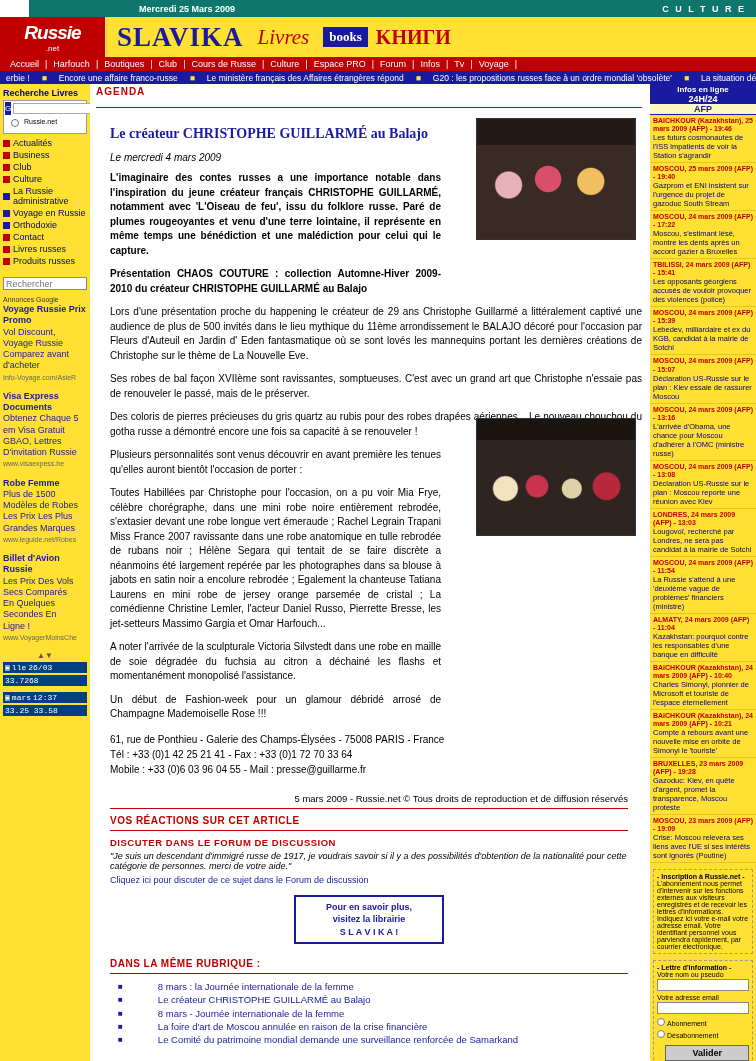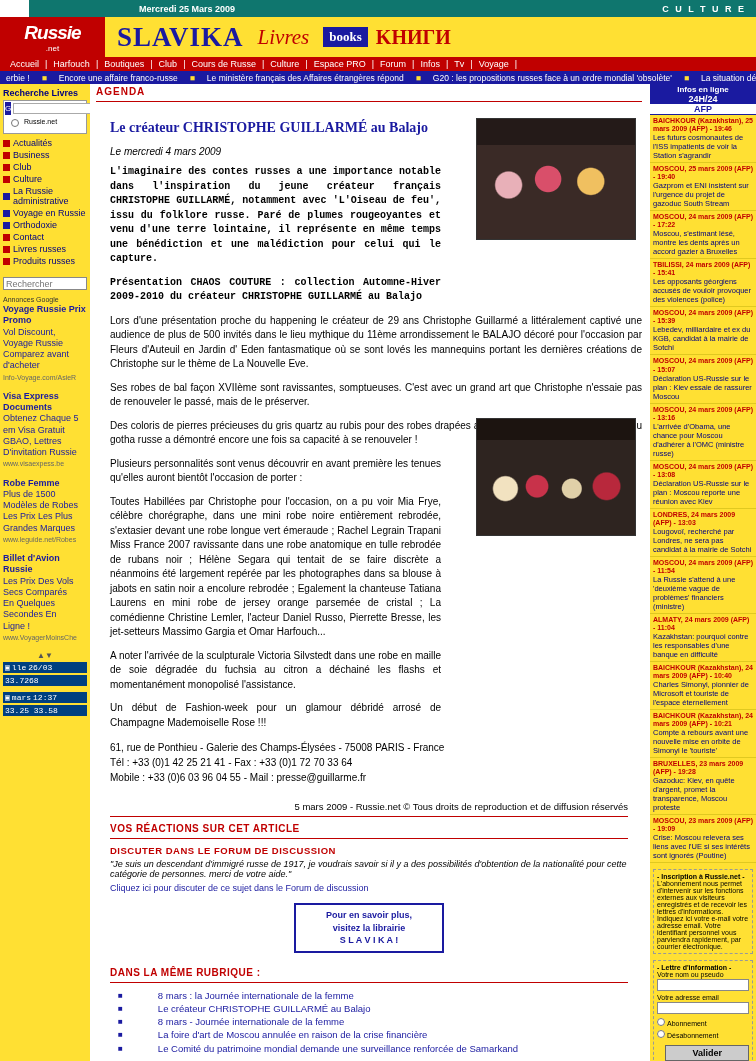--- a/index.html
+++ b/index.html
@@ -61,25 +61,25 @@
   .lc-input { width:100%; height:13px; font-size:9px; border:1px solid #888; margin:4px 0 2px; }
   .adlabel { font-size:7px; color:#333; margin:4px 0 1px; }
   .adbox { margin-bottom:8px; line-height:1.25; }
   .adbox .t { color:#1a1aa0; font-weight:bold; font-size:9px; }
   .adbox .l { color:#1a1aa0; font-size:9px; display:block; }
   .adbox .u { color:#666; font-size:7px; }
   .counter { background:#004080; color:#fff; font-size:8px; font-family:"Liberation Mono", monospace; padding:1px 2px; margin-top:2px; display:flex; align-items:center; gap:2px; }
 
   
   .center { width:560px; background:#ffffff; padding:2px 8px 0 6px; position:relative; }
-  .agenda { color:#c00000; font-weight:bold; font-size:10px; letter-spacing:1px; border-bottom:1px solid #c00000; padding-bottom:4px; margin-bottom:18px; }
+  .agenda { color:#c00000; font-weight:bold; font-size:10px; letter-spacing:1px; border-bottom:1px solid #c00000; padding-bottom:10px; margin-bottom:18px; }
   h1.title { color:#1a1aa0; font-size:14px; margin:4px 0 10px 14px; font-family:"Liberation Serif", serif; }
   .art-date { font-style:italic; font-size:10px; margin:0 0 8px 14px; }
   .art-body { font-size:10px; line-height:1.45; text-align:justify; margin:0 0 9px 14px; }
-  .art-body.b { font-weight:bold;font-family:Liberation Mono, monospace; }
+  .art-body.b { font-weight:bold; }
   .photo1 { position:absolute; right:14px; top:34px; width:160px; height:122px; border:1px solid #333; overflow:hidden; }
   .photo2 { position:absolute; right:14px; top:334px; width:160px; height:118px; border:1px solid #333; overflow:hidden; }
   .wrapcol { width:345px; }
   .contact { font-size:10px; line-height:1.5; margin:10px 0 14px 14px; }
   .copyline { font-size:9.5px; text-align:right; margin:16px 14px 2px 0; }
   .printer { text-align:right; margin:6px 14px 8px 0; font-size:9px; }
   .printer .ic { display:block; margin-left:auto; width:16px; height:13px; background:#bbb; border:1px solid #555; margin-bottom:2px; }
   .hr-red { border:0; border-top:1px solid #c00000; margin:4px 14px 6px 14px; }
   .sect-h { color:#c00000; font-weight:bold; font-size:10px; letter-spacing:.5px; margin:6px 0 4px 14px; }
   .sect-h2 { color:#c00000; font-weight:bold; font-size:9.5px; letter-spacing:.5px; margin:6px 0 3px 14px; }
@@ -382,21 +382,21 @@
         </li>
       <li></li>
     </ul>
 
   </div>
 
   <div class="rightcol">
     <div class="afp-head">
       <div class="t1">Infos en ligne</div>
       <div class="t2">24H/24</div>
-      <div style="background:#ffffff;color:#1a1aa0;font-weight:bold;font-size:9px;">AFP</div>
+      <div style="background:#fef9c3;color:#1a1aa0;font-weight:bold;font-size:9px;">AFP</div>
     </div>
     <div class="news">
       <div class="item">
           <div class="src">BAICHKOUR (Kazakhstan), 25 mars 2009 (AFP) - 19:46</div>
           <div class="hd">Les futurs cosmonautes de l'ISS impatients de voir la Station s'agrandir</div>
         </div>
       <div class="item">
           <div class="src">MOSCOU, 25 mars 2009 (AFP) - 19:40</div>
           <div class="hd">Gazprom et ENI insistent sur l'urgence du projet de gazoduc South Stream</div>
         </div>

